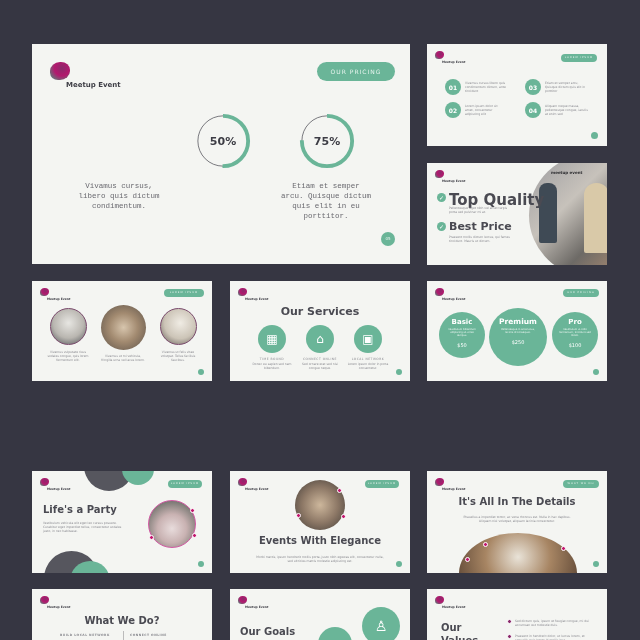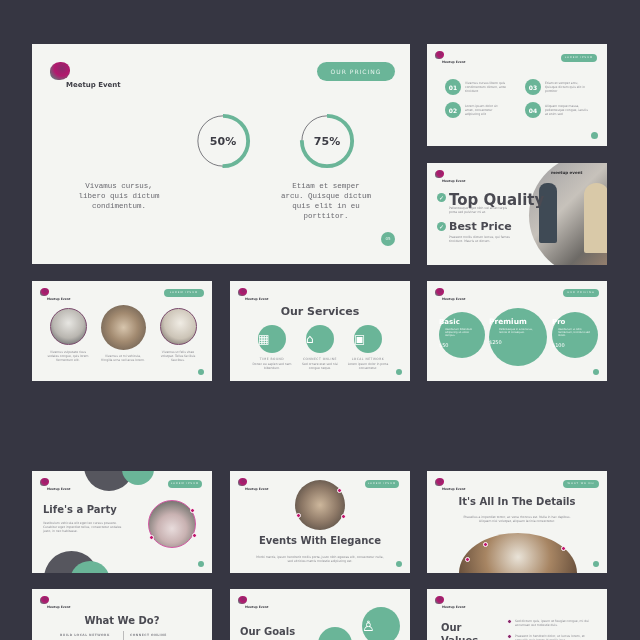--- a/index.html
+++ b/index.html
@@ -12,21 +12,21 @@
   .pill { position: absolute; background: #6ab598; color: #e7f4ee; border-radius: 20px; text-align: center; letter-spacing: 1px; text-transform: uppercase; white-space: nowrap; }
   .pagedot { position: absolute; background: #6ab598; border-radius: 50%; color: #e7f4ee; text-align: center; }
   .green { color: #6ab598; }
   .txt { color: #6a6a70; text-align: center; font-family: Liberation Mono, monospace; }
   .ring { position: absolute; }
   .ring svg { width: 100%; height: 100%; }
   .ring .pct { position: absolute; left: 0; top: 0; width: 100%; height: 100%; display: flex; align-items: center; justify-content: center; font-weight: bold; color: #3d3d45; }
   .numc { position: absolute; width: 16px; height: 16px; border-radius: 50%; background: #6ab598; color: #fff; font-size: 6px; display: flex; align-items: center; justify-content: center; font-weight: bold; }
   .smalltxt { position: absolute; font-size: 3px; line-height: 4px; color: #8a8a90; }
   .photo { position: absolute; border-radius: 50%; overflow: hidden; }
-  .bigcircle { position: absolute; border-radius: 50%; background: #6ab598; color: #fff; }
+  .bigcircle { position: absolute; border-radius: 50%; background: #6ab598; color: #fff; text-align: center; }
   .h { position: absolute; font-weight: bold; color: #4a4a52; white-space: nowrap; }
   .pdot { position: absolute; width: 5px; height: 5px; border-radius: 50%; background: #c2186e; border: 1px solid #fff; }
 </style>
 </head>
 <body>
 
 <div class="slide" style="left:32px;top:44px;width:378px;height:220px;">
   <div class="logo" style="left:18px;top:18px;width:90px;height:30px;">
     <span class="mark" style="left:0;top:0;width:20px;height:18px;"></span>
     <span class="name" style="position:absolute;left:16px;top:19px;font-size:7px;">Meetup Event</span>

